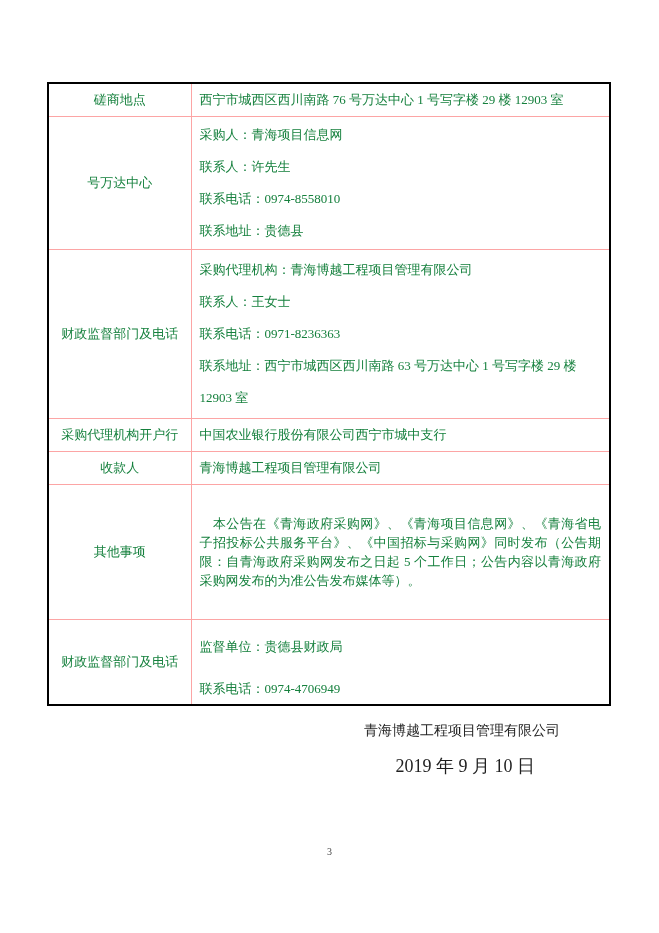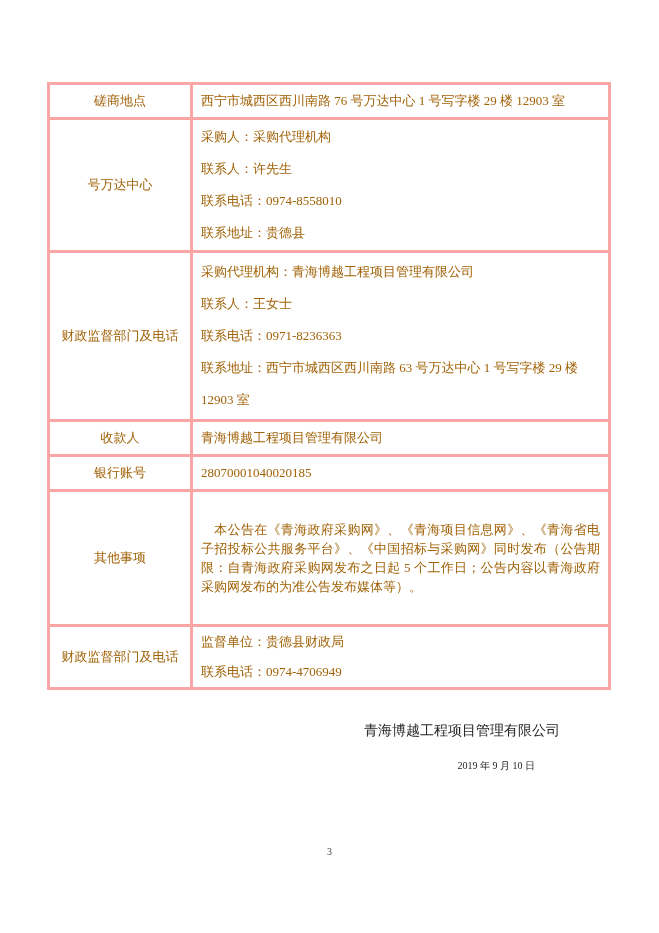--- a/index.html
+++ b/index.html
@@ -17,23 +17,23 @@
   }
   table.doc-table {
     position: absolute;
     left: 47px; top: 82px;
     width: 564px;
     border-collapse: collapse;
     border: 2px solid #000000;
     table-layout: fixed;
   }
   table.doc-table td {
-    border: 3px solid #fca5a5;
+    border: 1px solid #fca5a5;
     font-size: 13px;
-    color: #a16207;
+    color: #15803d;
     vertical-align: middle;
   }
   td.label {
     width: 143px;
     text-align: center;
     padding: 2px 6px;
     line-height: 20px;
   }
   td.value {
     padding: 0 8px;
@@ -46,31 +46,31 @@
   
   tr.row-0 { height: 33px; }
   tr.row-1 { height: 133px; }
   tr.row-2 { height: 169px; }
   tr.row-3 { height: 33px; }
   tr.row-4 { height: 33px; padding-left: 25px; }
   tr.row-5 { height: 34px; }
   tr.row-6 { height: 135px; }
   tr.row-7 { height: 61px; }
   tr.row-6 td.value .line { line-height: 19px; text-align: justify; }
-  tr.row-7 td.value .line { line-height: 30px; }
+  tr.row-7 td.value .line { line-height: 30px; margin-top: 12px; }
   .footer-company {
     position: absolute;
     top: 722px; right: 99px;
     font-size: 14px;
     line-height: 18px;
   }
   .footer-date {
     position: absolute;
     top: 757px; right: 124px;
-    font-size: 10px;
+    font-size: 18px;
     line-height: 18px;
   }
   .page-number {
     position: absolute;
     top: 846px; left: 0;
     width: 659px;
     text-align: center;
     font-size: 10px;
     color: #444444;
   }
@@ -84,45 +84,45 @@
     <tbody>
         <tr class="row-0">
           <td class="label">磋商地点</td>
           <td class="value">
             <div class="line">西宁市城西区西川南路 76 号万达中心 1 号写字楼 29 楼 12903 室</div>
           </td>
         </tr>
         <tr class="row-1">
           <td class="label">号万达中心</td>
           <td class="value">
-            <div class="line">采购人：采购代理机构</div>
+            <div class="line">采购人：青海项目信息网</div>
             <div class="line">联系人：许先生</div>
             <div class="line">联系电话：0974-8558010</div>
             <div class="line">联系地址：贵德县</div>
           </td>
         </tr>
         <tr class="row-2">
           <td class="label">财政监督部门及电话</td>
           <td class="value">
             <div class="line">采购代理机构：青海博越工程项目管理有限公司</div>
             <div class="line">联系人：王女士</div>
             <div class="line">联系电话：0971-8236363</div>
             <div class="line">联系地址：西宁市城西区西川南路 63 号万达中心 1 号写字楼 29 楼 12903 室</div>
           </td>
         </tr>
+        <tr class="row-3">
+          <td class="label">采购代理机构开户行</td>
+          <td class="value">
+            <div class="line">中国农业银行股份有限公司西宁市城中支行</div>
+          </td>
+        </tr>
         <tr class="row-4">
           <td class="label">收款人</td>
           <td class="value">
             <div class="line">青海博越工程项目管理有限公司</div>
-          </td>
-        </tr>
-        <tr class="row-5">
-          <td class="label">银行账号</td>
-          <td class="value">
-            <div class="line">28070001040020185</div>
           </td>
         </tr>
         <tr class="row-6">
           <td class="label">其他事项</td>
           <td class="value">
             <div class="line">　本公告在《青海政府采购网》、《青海项目信息网》、《青海省电子招投标公共服务平台》、《中国招标与采购网》同时发布（公告期限：自青海政府采购网发布之日起 5 个工作日；公告内容以青海政府采购网发布的为准公告发布媒体等）。</div>
           </td>
         </tr>
         <tr class="row-7">
           <td class="label">财政监督部门及电话</td>

